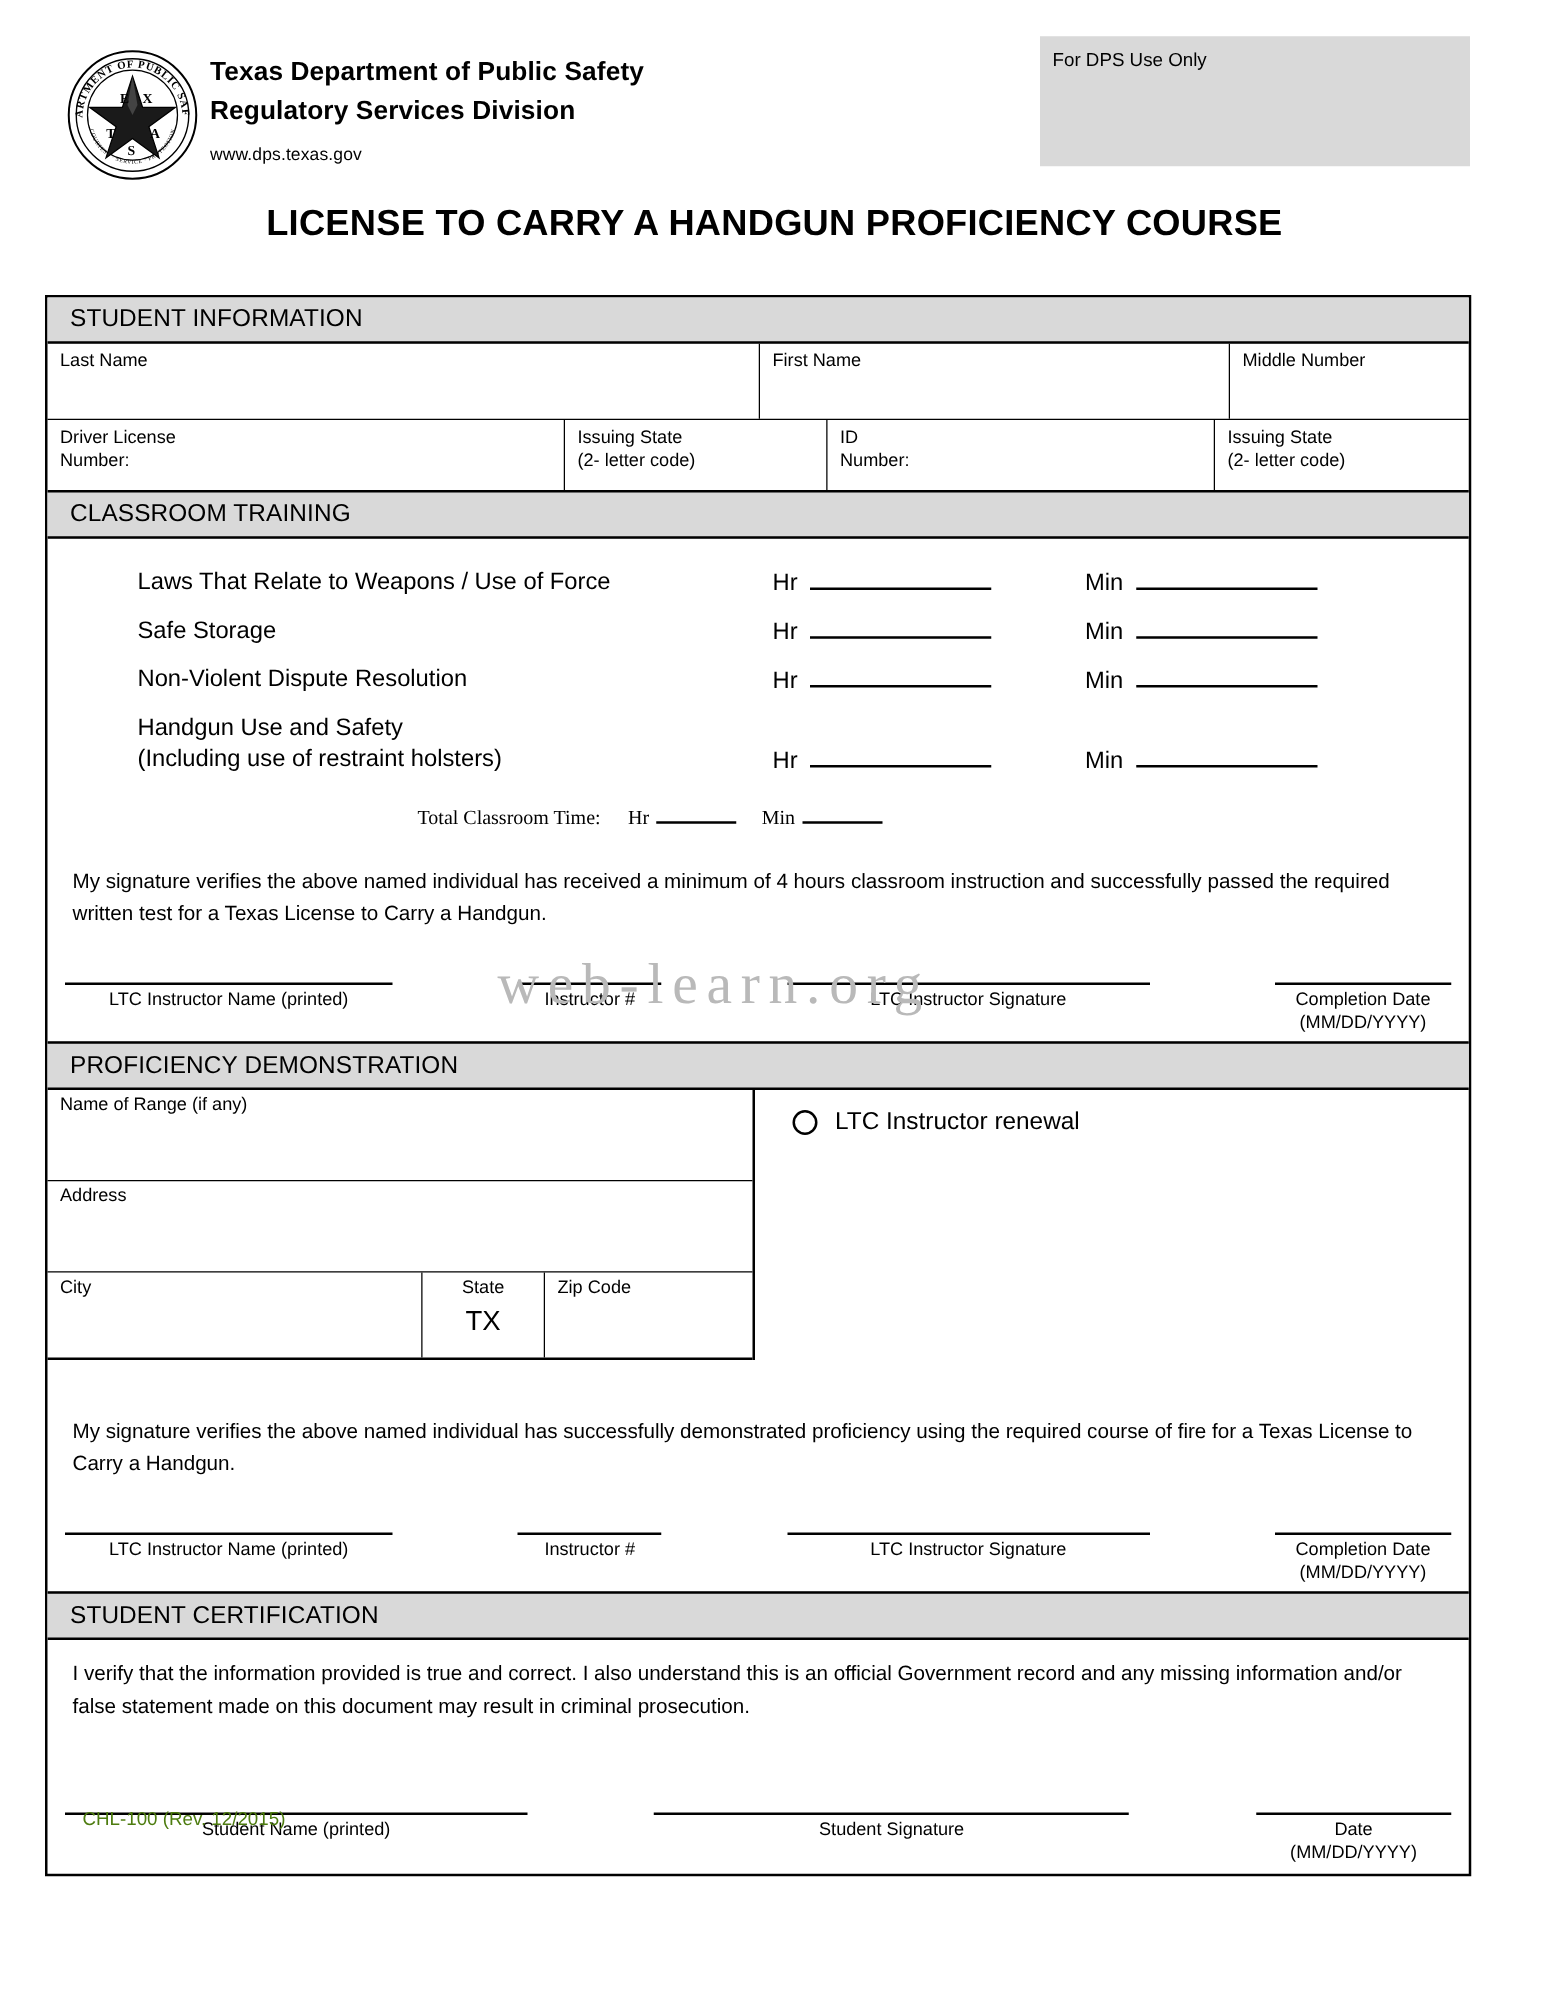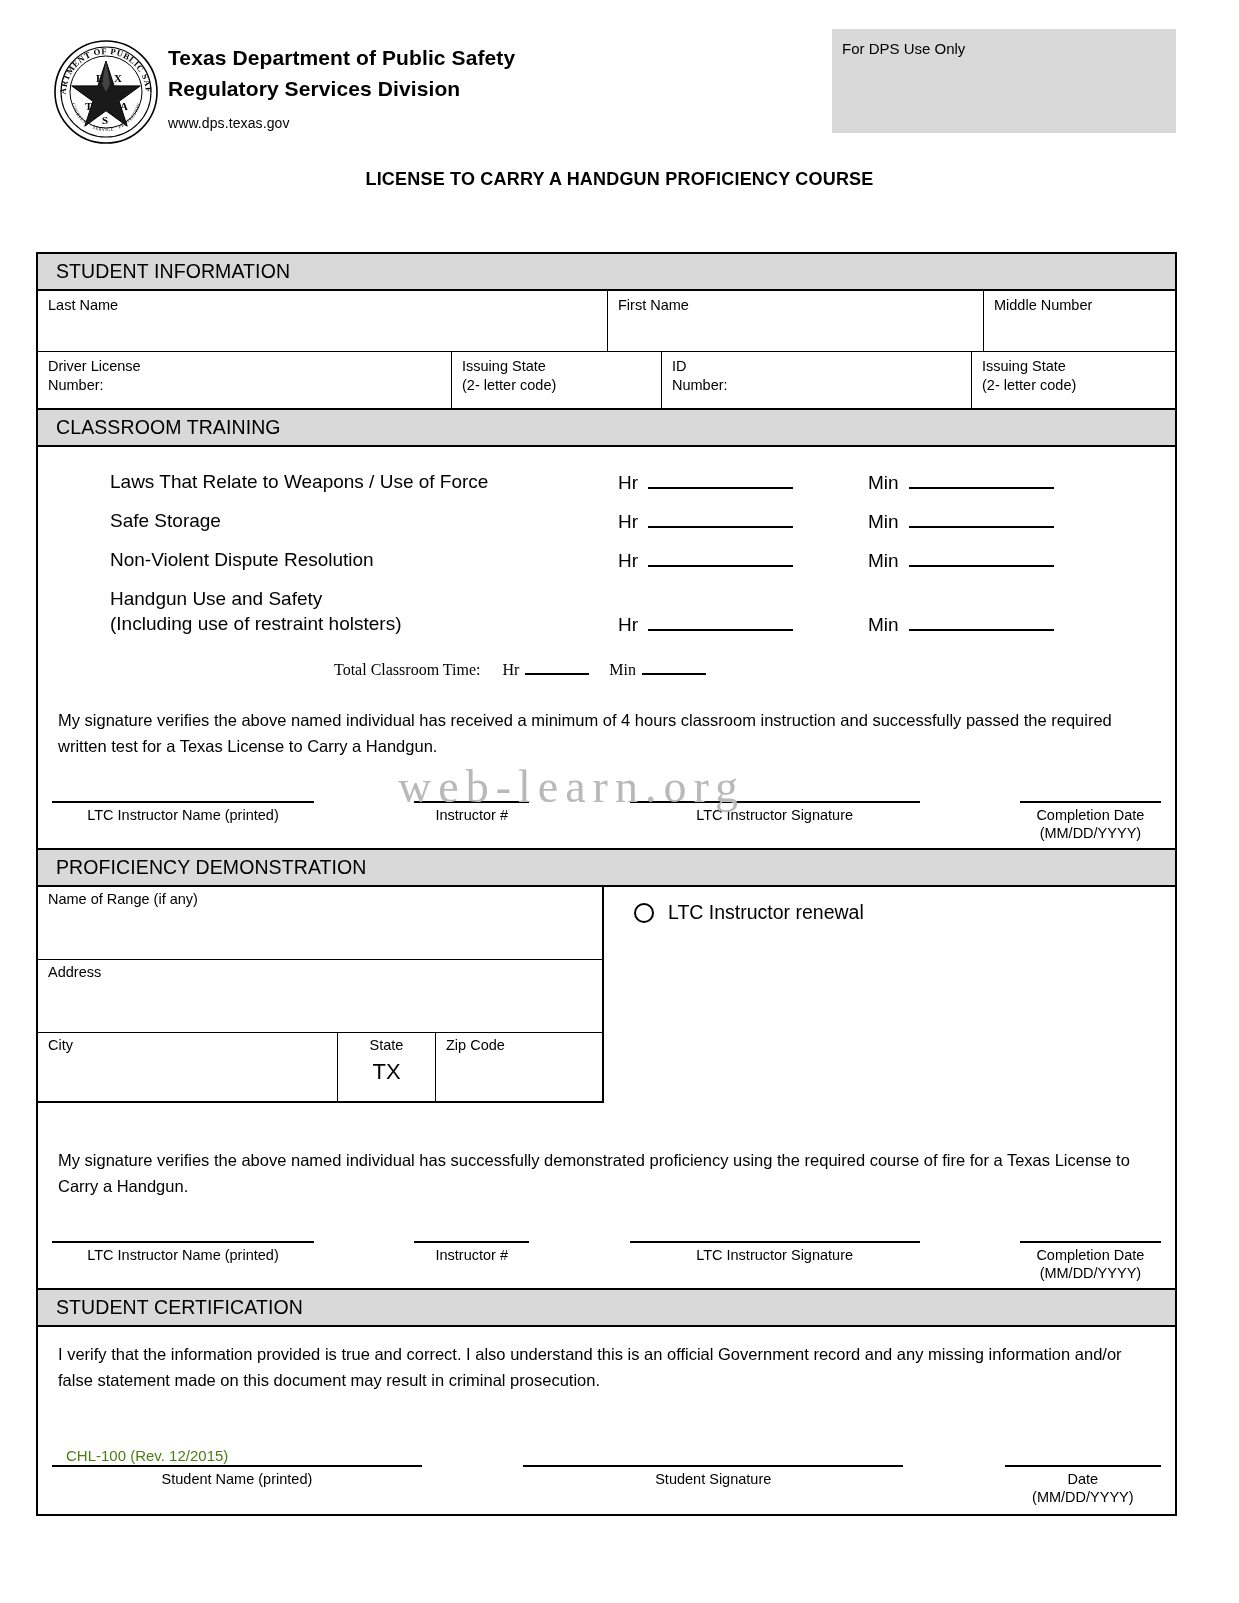--- a/index.html
+++ b/index.html
@@ -54,37 +54,36 @@
     box-sizing: border-box;
   }
   .dps-box-label {
     font-size: 15px;
     padding: 11px 0 0 10px;
   }
 
   
   .doc-title {
     text-align: center;
-    font-size: 18px;
+    font-size: 29px;
     font-weight: bold;
     line-height: 32px;
     margin-top: 18px;
     letter-spacing: 0.2px;
   }
   .doc-title .line2 { display: block; }
 
   
   .form {
     position: absolute;
     left: 36px;
     top: 236px;
     width: 1141px;
     border: 2px solid #000;
     box-sizing: border-box;
-    margin-top: 16px;
   }
 
   .band {
     background: #d9d9d9;
     border-bottom: 2px solid #000;
     font-size: 19.5px;
     padding: 6px 0 6px 18px;
     letter-spacing: 0.1px;
   }
   .band.mid {

